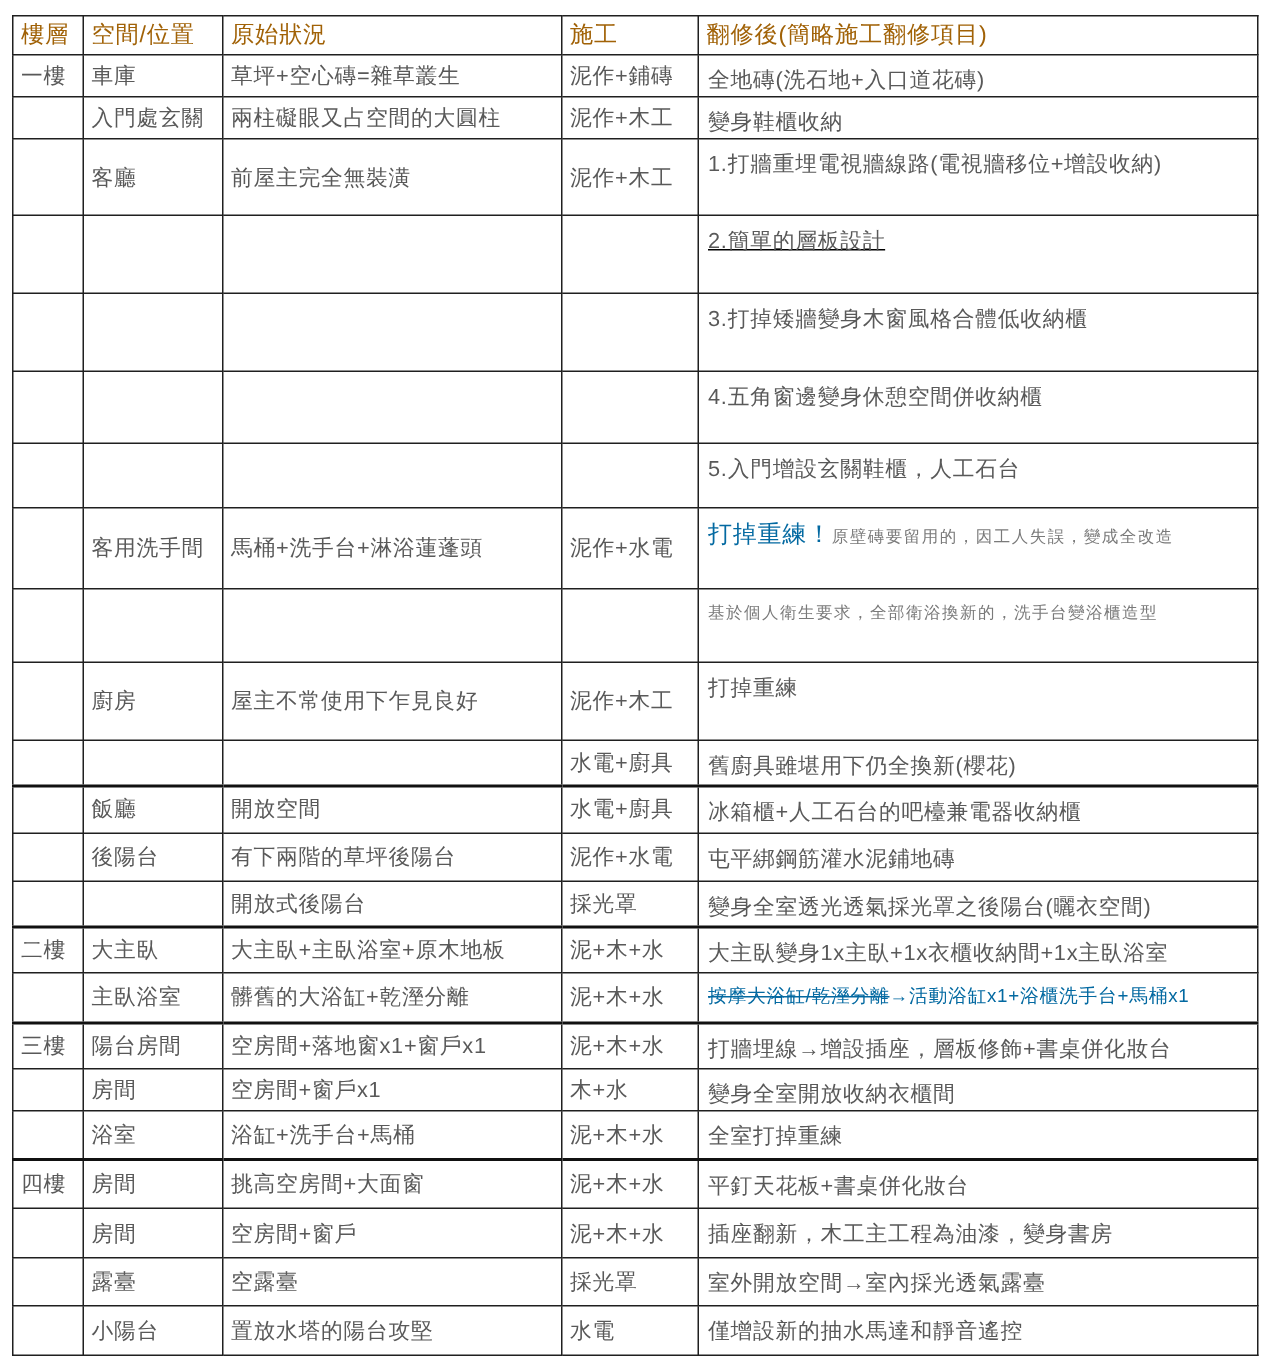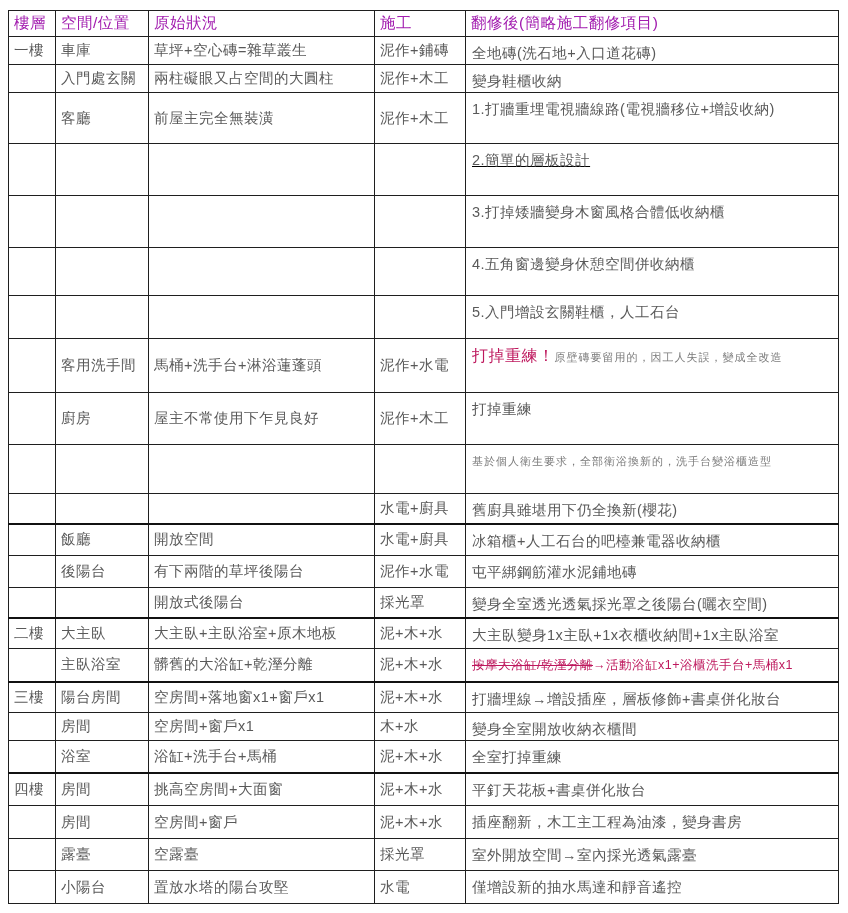--- a/index.html
+++ b/index.html
@@ -27,34 +27,34 @@
     border: 1px solid #1f1f1f;
     padding: 0 4px 0 5px;
     color: #595959;
     font-size: 14.5px;
     letter-spacing: 0.5px;
     overflow: hidden;
     white-space: nowrap;
     text-align: left;
   }
   th {
-    color: #a21caf;
+    color: #a16207;
     font-weight: normal;
     font-size: 15.5px;
     height: 26px;
     background: #ffffff;
   }
   td { vertical-align: middle; }
   td.c-after {
     vertical-align: top;
     padding-top: 7px;
     padding-left: 6px;
   }
   tr.section td { border-top: 2.5px solid #111111; }
-  .seg      { color: #be185d; }
+  .seg      { color: #0369a1; }
   .seg.big  { font-size: 16px; }
   .seg.mid  { font-size: 12.5px; }
   .seg.small{ font-size: 11px; color: #7a7a7a; letter-spacing: 1px; }
   .seg.strike { font-size: 12.5px; text-decoration: line-through; }
 </style>
 </head>
 <body>
 
 <div class="page">
   <table class="reno">
@@ -124,33 +124,33 @@
           <td class="c-work"></td>
           <td class="c-after">5.入門增設玄關鞋櫃，人工石台</td>
         </tr>
         <tr style="height: 54px;">
           <td class="c-floor"></td>
           <td class="c-space">客用洗手間</td>
           <td class="c-original">馬桶+洗手台+淋浴蓮蓬頭</td>
           <td class="c-work">泥作+水電</td>
           <td class="c-after"><span class="seg big">打掉重練！</span><span class="seg small">原壁磚要留用的，因工人失誤，變成全改造</span></td>
         </tr>
+        <tr style="height: 49px;">
+          <td class="c-floor"></td>
+          <td class="c-space"></td>
+          <td class="c-original"></td>
+          <td class="c-work"></td>
+          <td class="c-after"><span class="seg small">基於個人衛生要求，全部衛浴換新的，洗手台變浴櫃造型</span></td>
+        </tr>
         <tr style="height: 52px;">
           <td class="c-floor"></td>
           <td class="c-space">廚房</td>
           <td class="c-original">屋主不常使用下乍見良好</td>
           <td class="c-work">泥作+木工</td>
           <td class="c-after">打掉重練</td>
-        </tr>
-        <tr style="height: 49px;">
-          <td class="c-floor"></td>
-          <td class="c-space"></td>
-          <td class="c-original"></td>
-          <td class="c-work"></td>
-          <td class="c-after"><span class="seg small">基於個人衛生要求，全部衛浴換新的，洗手台變浴櫃造型</span></td>
         </tr>
         <tr style="height: 30px;">
           <td class="c-floor"></td>
           <td class="c-space"></td>
           <td class="c-original"></td>
           <td class="c-work">水電+廚具</td>
           <td class="c-after">舊廚具雖堪用下仍全換新(櫻花)</td>
         </tr>
         <tr class="section" style="height: 32px;">
           <td class="c-floor"></td>

